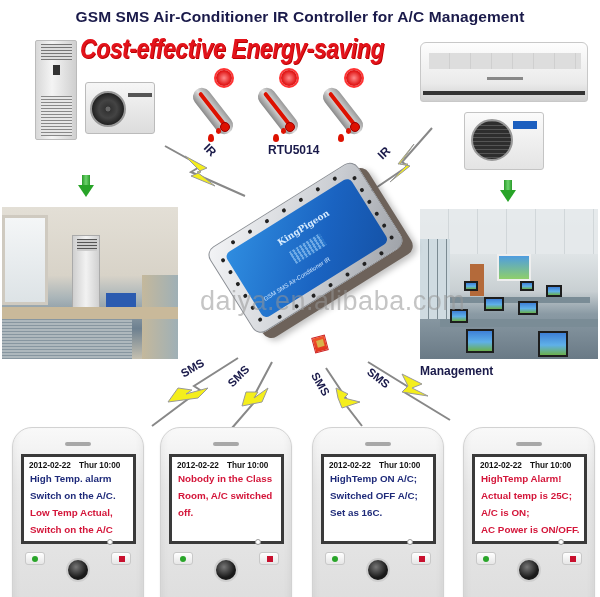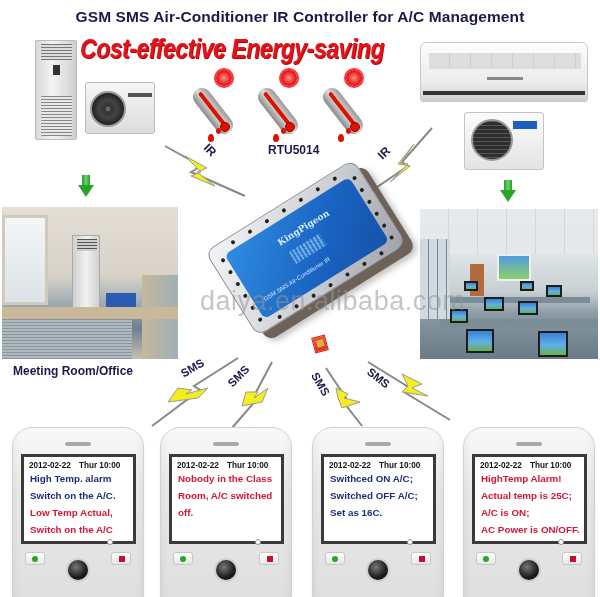--- a/index.html
+++ b/index.html
@@ -233,23 +233,23 @@
   <div class="mon" style="left:100px; top:72px; width:14px; height:10px;"></div>
   <div class="mon" style="left:126px; top:76px; width:16px; height:12px;"></div>
   <div class="mon" style="left:64px; top:88px; width:20px; height:14px;"></div>
   <div class="mon" style="left:30px; top:100px; width:18px; height:14px;"></div>
   <div class="mon" style="left:98px; top:92px; width:20px; height:14px;"></div>
   <div class="mon" style="left:46px; top:120px; width:28px; height:24px;"></div>
   <div class="mon" style="left:118px; top:122px; width:30px; height:26px;"></div>
 </div>
 
 <div class="abs caption" style="left:13px; top:360px;">
-  <div>Meeting Room/Office</div>
 </div>
 <div class="abs caption" style="left:420px; top:360px;">
+  <div>Management</div>
 </div>
 
 <div class="abs rtu-wrap">
   <div class="rtu">
     <div class="panel">
       <div class="brand">KingPigeon</div>
       <div class="chip"></div>
       <div class="model">GSM SMS Air-Conditioner IR</div>
     </div>
     <div class="dots">
@@ -342,21 +342,21 @@
   </div>
   <div class="btn call"></div>
   <div class="joy"></div>
   <div class="btn end"></div>
 </div>
 
 <div class="abs phone" style="left:312px; top:427px;">
   <div class="speaker"></div>
   <div class="screen">
     <div class="date"><b>2012-02-22</b><span>Thur 10:00</span></div>
-    <div class="msg navy">Swithced ON A/C;</div>
+    <div class="msg navy">HighTemp ON A/C;</div>
     <div class="msg navy">Switched OFF A/C;</div>
     <div class="msg navy">Set as 16C.</div>
     <div class="notch"></div>
   </div>
   <div class="btn call"></div>
   <div class="joy"></div>
   <div class="btn end"></div>
 </div>
 
 <div class="abs phone" style="left:463px; top:427px;">

